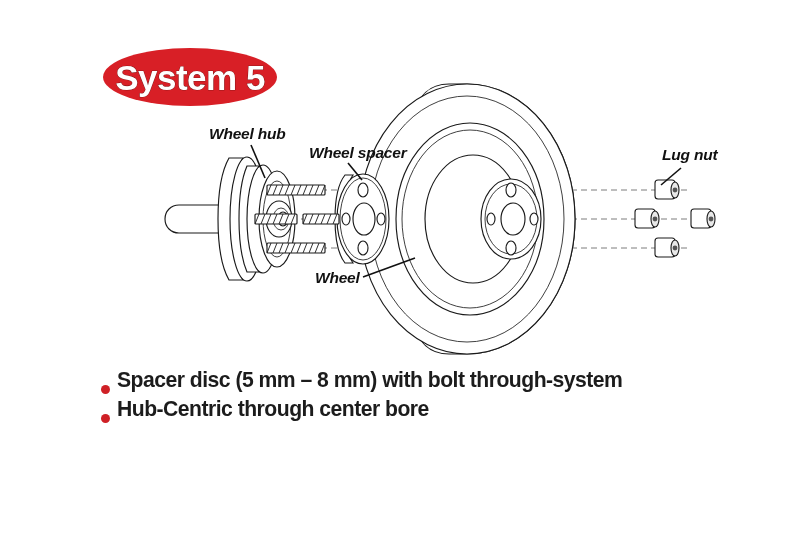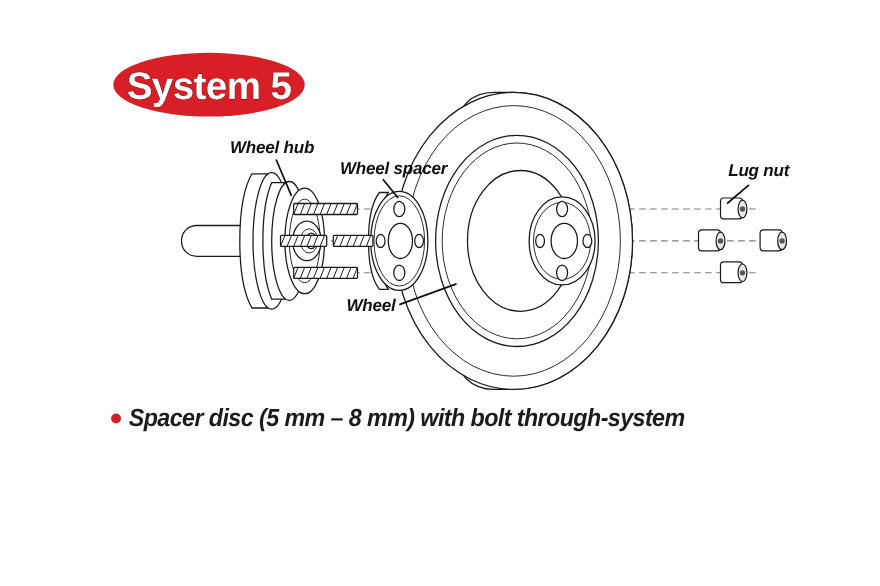--- a/index.html
+++ b/index.html
@@ -46,23 +46,22 @@
     letter-spacing: -0.2px;
   }
   .bullets {
     position: absolute;
     left: 86px;
     top: 366px;
     width: 700px;
   }
   .bullet-row {
     display: flex;
-    align-items: flex-start;
+    align-items: flex-end;
     margin-bottom: 1px;
-    font-style: italic;
   }
   .bullet-dot {
     width: 9px;
     height: 9px;
     border-radius: 50%;
     background: #cf2026;
     flex: 0 0 auto;
     margin-top: 10px;
     margin-right: 7px;
   }
@@ -254,15 +253,19 @@
     <text class="callout-text" x="300" y="283">Wheel</text>
     <text class="callout-text" x="647" y="160">Lug nut</text>
 
   </svg>
 
   <div class="bullets">
     <div class="bullet-row">
       <span class="bullet-dot"></span>
       <span class="bullet-text">Spacer disc (5 mm – 8 mm) with bolt through-system</span>
     </div>
+    <div class="bullet-row">
+      <span class="bullet-dot"></span>
+      <span class="bullet-text">Hub-Centric through center bore</span>
+    </div>
   </div>
 
 </div>
 
 </body></html>

